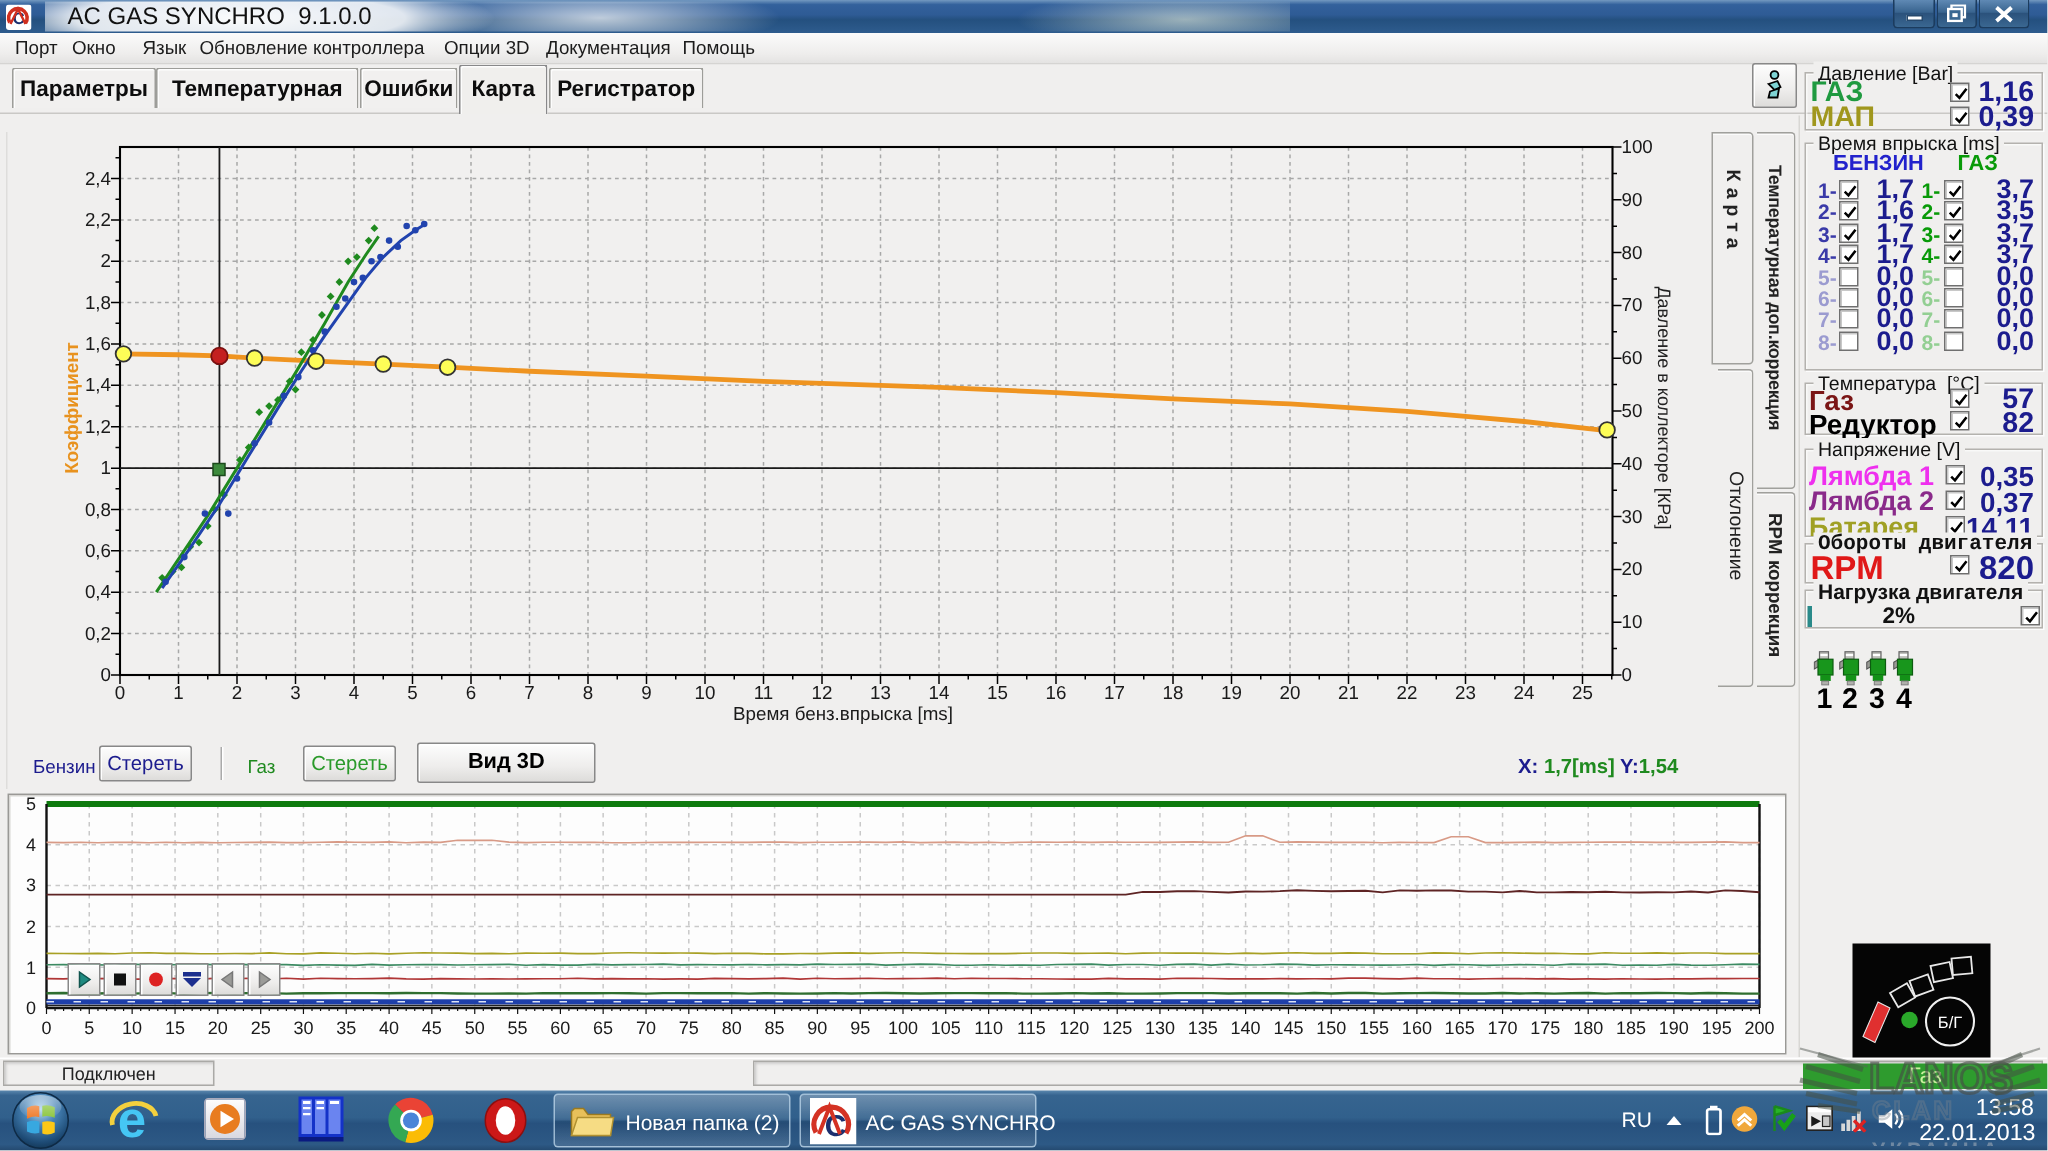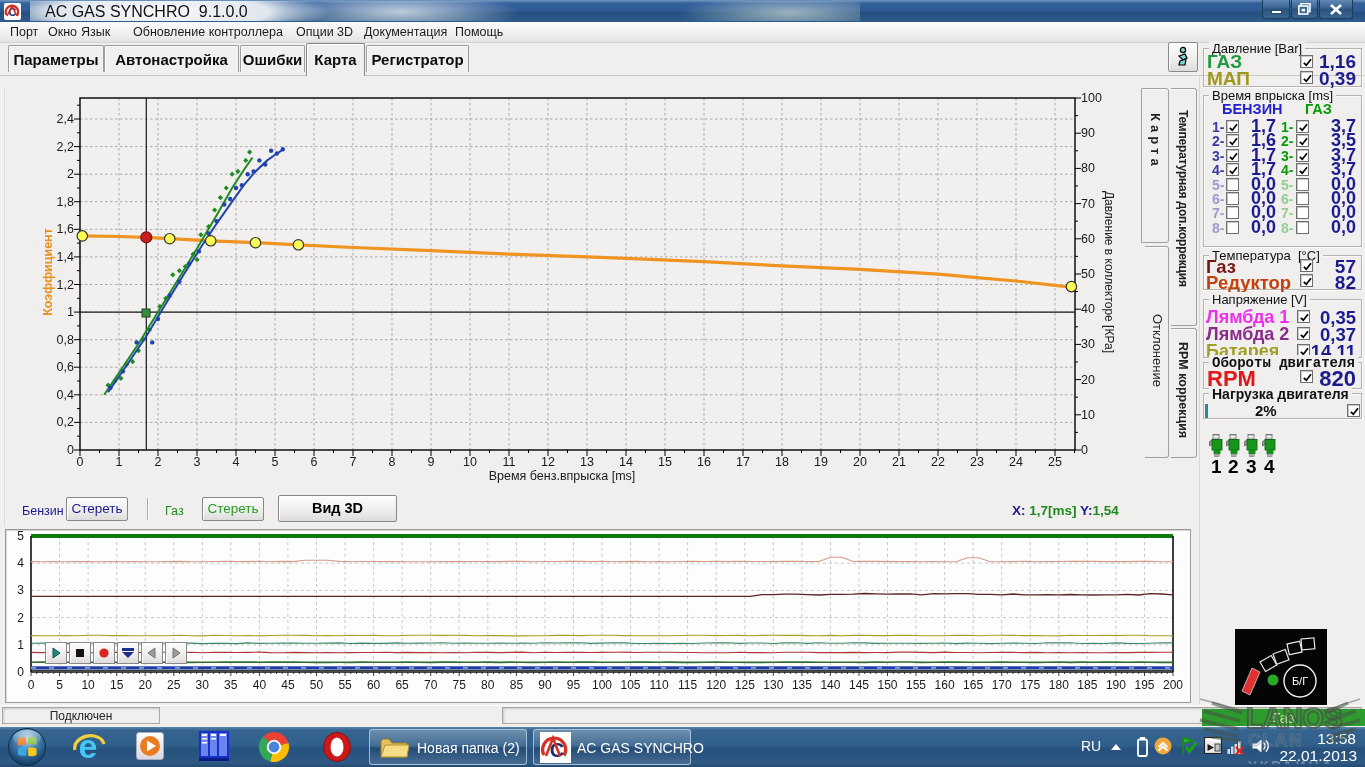--- a/index.html
+++ b/index.html
@@ -67,29 +67,29 @@
           <rect x="0.8" y="3" width="9" height="8" fill="#3a6791" stroke="#fff" stroke-width="1.6"></rect>
           <rect x="3.6" y="5.8" width="3.5" height="2.6" fill="#fff"></rect>
         </svg></div>
 <div class="winbtn abs" style="left:1319px;width:34px;font-size:14px;font-weight:bold;"><svg width="14" height="12" style="margin-top:4px">
           <path d="M2 1 L12 10 M12 1 L2 10" stroke="#fff" stroke-width="2.6"></path>
         </svg></div>
 </div>
 <div id="menu" class="abs">
 <span style="left:10px">Порт</span>
 <span style="left:48px">Окно</span>
-<span style="left:81px">Язык</span>
+<span style="left:95px">Язык</span>
 <span style="left:133px">Обновление контроллера</span>
 <span style="left:296px">Опции 3D</span>
 <span style="left:364px">Документация</span>
 <span style="left:455px">Помощь</span>
 </div>
 <div id="tabrow" class="abs">
 <div class="tab" style="left:8px;width:96px">Параметры</div>
-<div class="tab" style="left:104px;width:135px">Автонастройка</div>
+<div class="tab" style="left:104px;width:135px">Температурная</div>
 <div class="tab" style="left:240px;width:65px">Ошибки</div>
 <div class="tab act" style="left:306px;width:59px">Карта</div>
 <div class="tab" style="left:366px;width:103px">Регистратор</div>
 </div>
 <div class="abs" style="left:0;top:75px;width:306px;height:1px;background:#c9c8c5;"></div>
 <div class="abs" style="left:365px;top:75px;width:1000px;height:1px;background:#c9c8c5;"></div>
 <svg class="abs" style="left:0;top:0" width="1145" height="540" viewBox="0 0 1145 540">
 <rect x="80" y="98" width="995" height="352" fill="#f1f0ef" stroke="none"></rect>
 <path d="M119.0 98 V450 M158.0 98 V450 M197.0 98 V450 M236.0 98 V450 M275.0 98 V450 M314.0 98 V450 M353.0 98 V450 M392.0 98 V450 M431.0 98 V450 M470.0 98 V450 M509.0 98 V450 M548.0 98 V450 M587.0 98 V450 M626.0 98 V450 M665.0 98 V450 M704.0 98 V450 M743.0 98 V450 M782.0 98 V450 M821.0 98 V450 M860.0 98 V450 M899.0 98 V450 M938.0 98 V450 M977.0 98 V450 M1016.0 98 V450 M1055.0 98 V450 M80 422.4 H1075 M80 394.8 H1075 M80 367.2 H1075 M80 339.7 H1075 M80 312.1 H1075 M80 284.5 H1075 M80 256.9 H1075 M80 229.3 H1075 M80 201.7 H1075 M80 174.2 H1075 M80 146.6 H1075 M80 119.0 H1075" stroke="#a8a8a8" stroke-width="1" fill="none" stroke-dasharray="2.5,2.5"></path>
 <rect x="80" y="98" width="995" height="352" fill="none" stroke="#000" stroke-width="1.4"></rect>
@@ -318,21 +318,21 @@
 <svg width="12" height="12" style="margin-top:4px">
         <path d="M9 1 L2 6 L9 11 Z" fill="#9b9b98" stroke="#777"></path>
       </svg>
 </div>
 <div class="btn" style="left:165px;top:642px;width:22px;height:22px;border-radius:0;">
 <svg width="12" height="12" style="margin-top:4px">
         <path d="M3 1 L10 6 L3 11 Z" fill="#9b9b98" stroke="#777"></path>
       </svg>
 </div>
 <div id="status" class="abs"></div>
-<div class="spanel abs" style="left:2px;width:158px;">Подключен</div>
+<div class="spanel abs" style="left:2px;width:141px;">Подключен</div>
 <div class="spanel abs" style="left:502px;width:860px;"></div>
 <div class="gbox" style="top:48px;height:39px;">
       <div class="cap">Давление [Bar]</div>
     </div>
 <div class="abs" style="left:1207px;top:51px;font-size:19px;font-weight:bold;color:#1f9a40;">ГАЗ</div>
 <div class="abs" style="left:1207px;top:68px;font-size:19px;font-weight:bold;color:#a0971d;">МАП</div>
 <div class="cb" style="left:1300px;top:55px">
       <svg width="13" height="13">
         <path d="M2.8 6.8 L5.3 9.2 L10 3.2" stroke="#000" stroke-width="1.7" fill="none"></path>
       </svg>
@@ -426,21 +426,21 @@
 <div class="abs" style="left:1212px;top:220px;font-size:14px;font-weight:bold;color:#9b9bd0;">8-</div>
 <div class="cb" style="left:1226px;top:220.8px"></div>
 <div class="val" style="right:89px;top:217px;font-size:18px;">0,0</div>
 <div class="abs" style="left:1281px;top:220px;font-size:14px;font-weight:bold;color:#93cf93;">8-</div>
 <div class="cb" style="left:1296px;top:220.8px"></div>
 <div class="val" style="right:9px;top:217px;font-size:18px;">0,0</div>
 <div class="gbox" style="top:255px;height:35px;">
       <div class="cap">Температура&nbsp; [°C]</div>
     </div>
 <div class="abs" style="left:1206px;top:256px;font-size:18.5px;font-weight:bold;color:#7a1515;">Газ</div>
-<div class="abs" style="left:1206px;top:272px;font-size:18.5px;font-weight:bold;color:#c2410c;">Редуктор</div>
+<div class="abs" style="left:1206px;top:272px;font-size:18.5px;font-weight:bold;color:#000000;">Редуктор</div>
 <div class="cb" style="left:1300px;top:259px">
       <svg width="13" height="13">
         <path d="M2.8 6.8 L5.3 9.2 L10 3.2" stroke="#000" stroke-width="1.7" fill="none"></path>
       </svg>
     </div>
 <div class="cb" style="left:1300px;top:274px">
       <svg width="13" height="13">
         <path d="M2.8 6.8 L5.3 9.2 L10 3.2" stroke="#000" stroke-width="1.7" fill="none"></path>
       </svg>
     </div>

